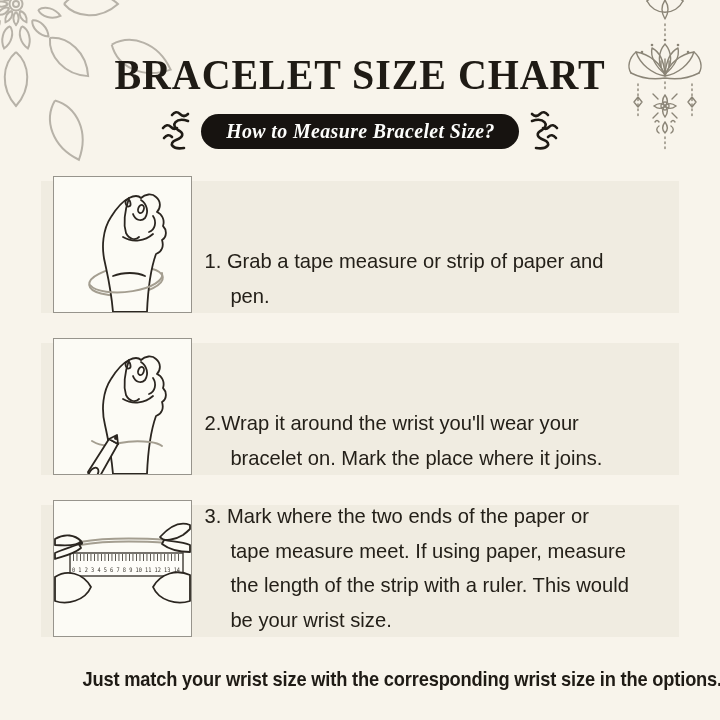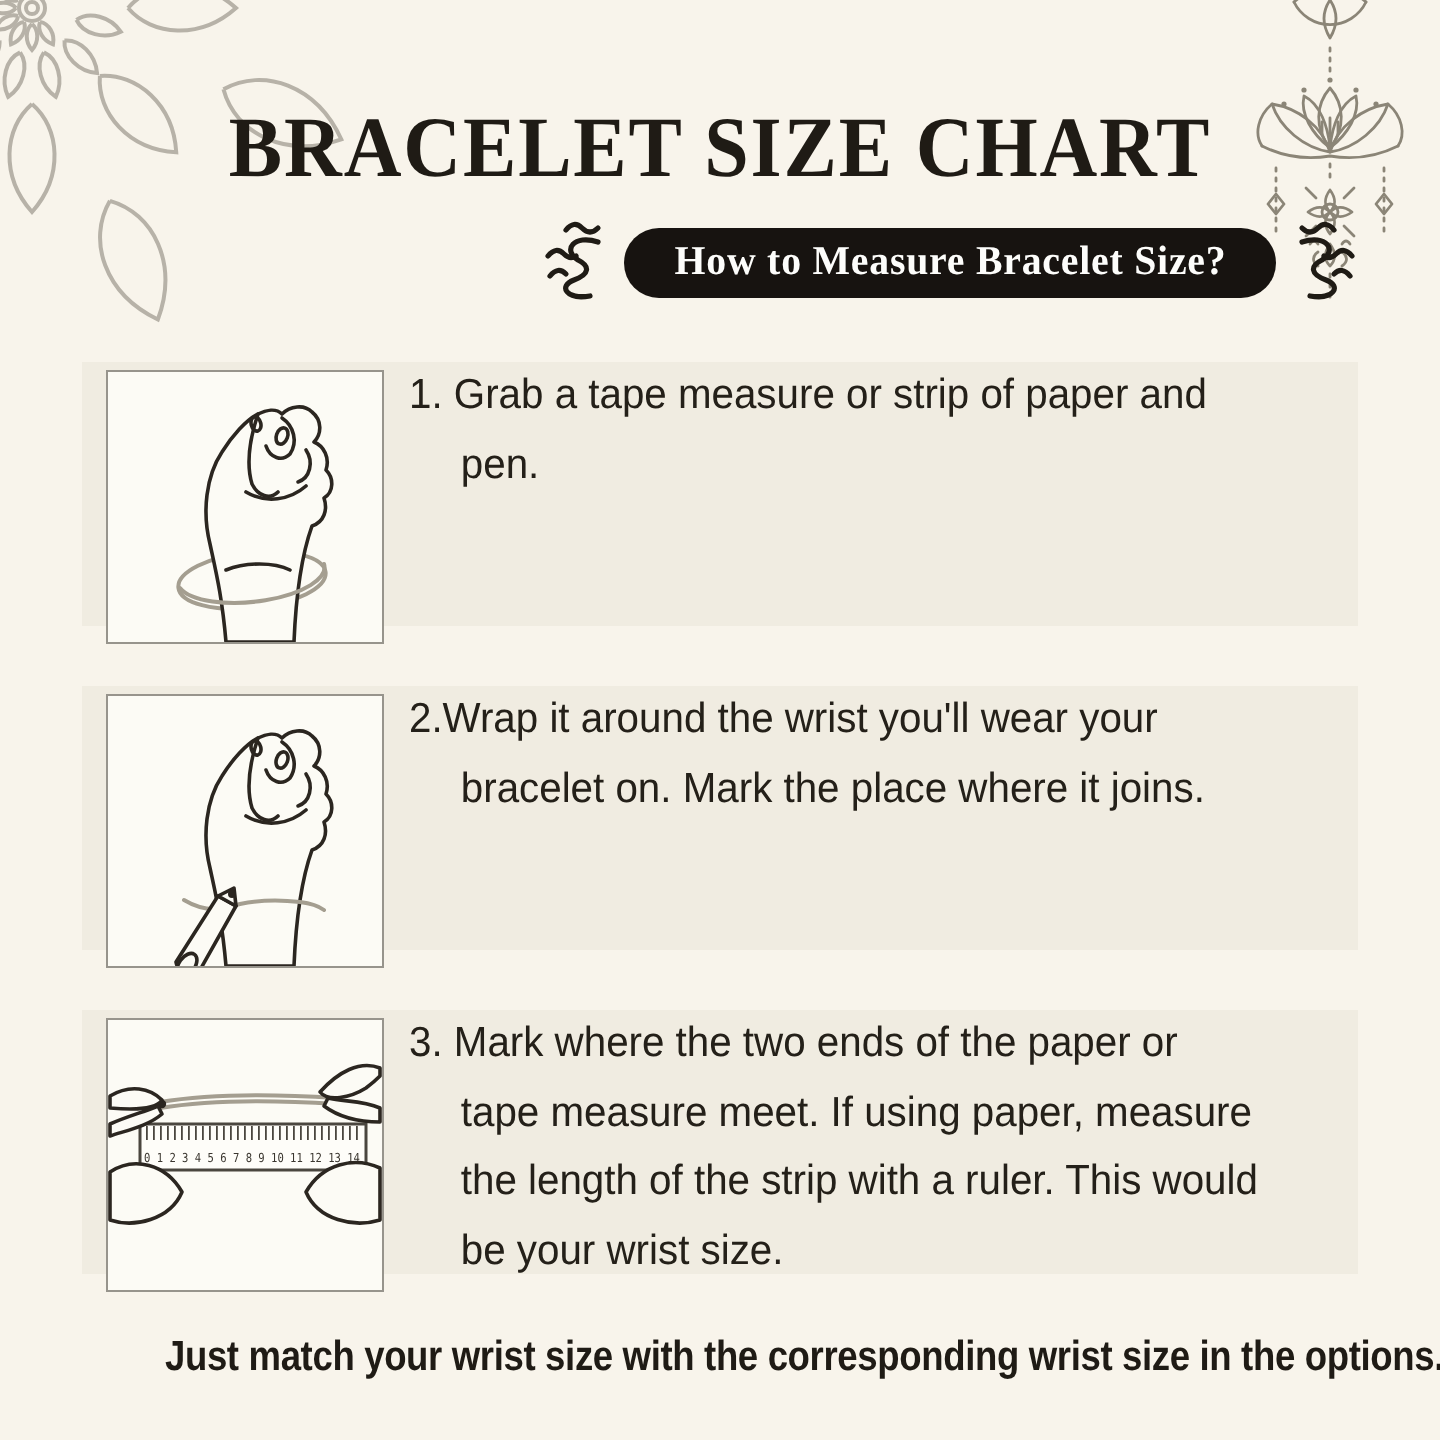--- a/index.html
+++ b/index.html
@@ -16,37 +16,37 @@
 
   .content{width:638px;margin:0 auto;position:relative;}
 
   .page-title{
     margin-top:50px;text-align:center;color:var(--title);
     font-family:"Liberation Serif",serif;font-weight:700;font-size:43px;
     letter-spacing:1px;transform:scaleX(0.93);transform-origin:center;
     white-space:nowrap;
   }
 
-  .banner-row{display:flex;align-items:center;justify-content:flex-end;gap:9px;margin-top:11px;}
+  .banner-row{display:flex;align-items:center;justify-content:center;gap:9px;margin-top:11px;font-style:italic;}
   .banner-pill{
     background:var(--banner-bg);color:var(--banner-text);
     border-radius:18px;height:35px;display:flex;align-items:center;
     padding:0 21px;
   }
   .banner-pill span{
     font-family:"Liberation Serif",serif;font-weight:700;font-size:20.5px;
     letter-spacing:0.4px;white-space:nowrap;transform:scaleX(0.97);transform-origin:center;
   }
   .flourish{flex:0 0 auto;}
   .flourish.right{transform:scaleX(-1);}
 
   .steps{margin-top:29px;}
   .step{
     background:var(--row-bg);height:132px;margin-bottom:30px;
-    display:flex;align-items:flex-start;padding-left:12px;
+    display:flex;align-items:flex-end;padding-left:12px;
   }
   .step-figure{
     flex:0 0 139px;width:139px;height:137px;margin-top:4px;
     background:var(--box-bg);border:1px solid var(--box-border);
     position:relative;z-index:1;
   }
   .step-text{
     flex:1;display:flex;flex-direction:column;justify-content:center;
     padding-left:13px;color:var(--text);
     font-size:21px;line-height:34.5px;

